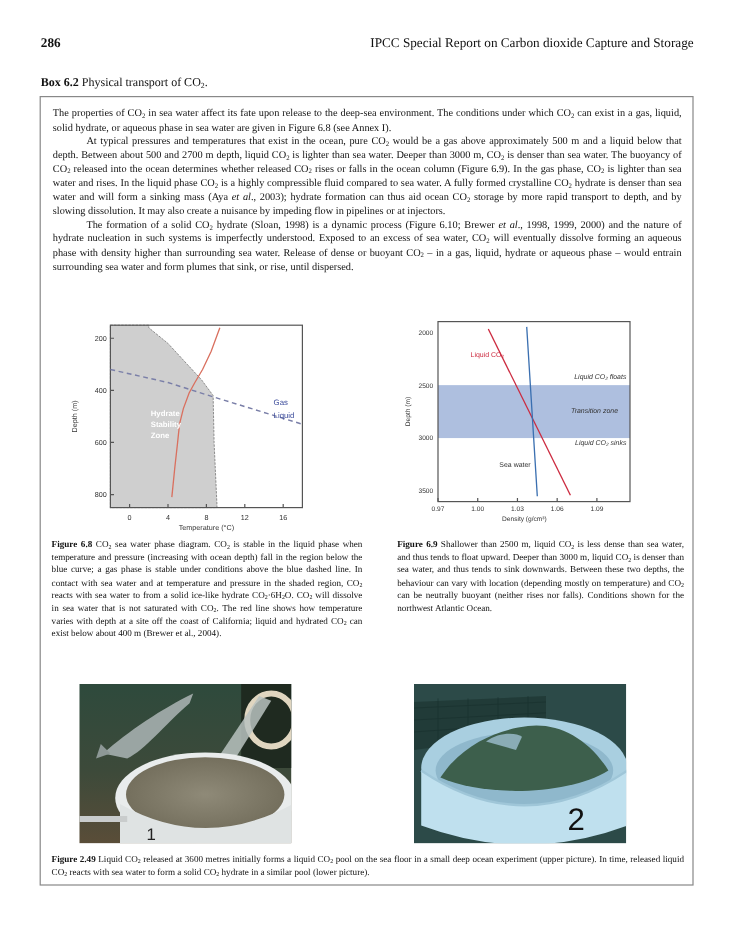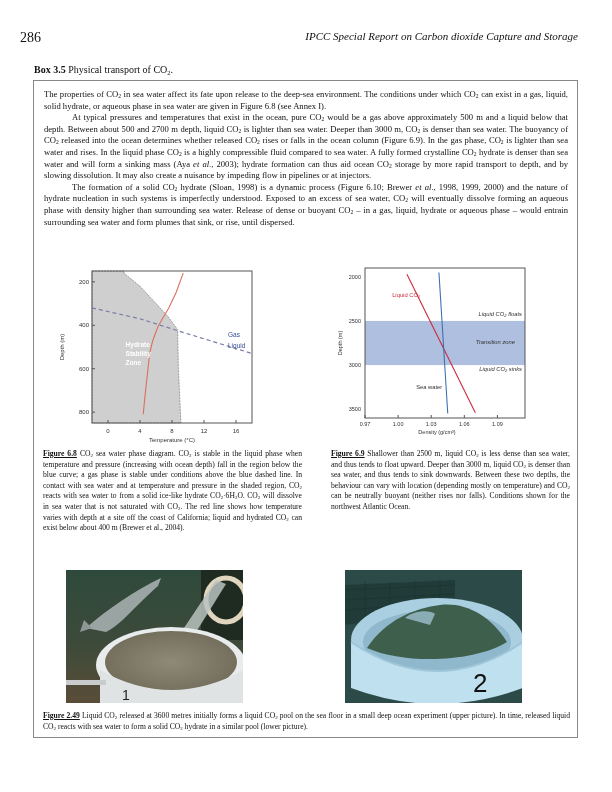--- a/index.html
+++ b/index.html
@@ -1,42 +1,42 @@
 <!DOCTYPE html>
 <html><head>
 <meta charset="utf-8">
 <style>
   html, body { margin: 0; padding: 0; background: #fff; }
   body { width: 612px; height: 792px; position: relative; overflow: hidden;
          font-family: "Liberation Serif", "DejaVu Serif", serif; color: #111; }
-  .page-number { position: absolute; left: 20px; top: 30px; font-weight: normal; font-size: 14px; }
-  .running-head { position: absolute; right: 34px; top: 30px; font-style: italic; font-size: 11px; }
+  .page-number { position: absolute; left: 34px; top: 30px; font-weight: bold; font-size: 11px; }
+  .running-head { position: absolute; right: 34px; top: 30px; font-size: 11px; }
   .box-title { position: absolute; left: 34px; top: 64px; font-size: 10px; }
   .box-title b { font-weight: bold; }
   .box { position: absolute; left: 33px; top: 80px; width: 545px; height: 658px;
          border: 1px solid #888; box-sizing: border-box; }
   .box-text { position: absolute; left: 10px; top: 8px; width: 524px; font-size: 8.6px;
               line-height: 11.6px; text-align: justify; }
   .box-text p { margin: 0; }
   .box-text p.indent { text-indent: 28px; }
   sub { font-size: 0.65em; vertical-align: -0.25em; line-height: 0; }
   .chart { position: absolute; }
   .chart svg text { font-family: "Liberation Sans", "DejaVu Sans", sans-serif; }
   .caption { position: absolute; font-size: 7.6px; line-height: 10.6px; text-align: justify; }
-  .caption b { font-weight: bold; text-decoration: underline; }
+  .caption b { font-weight: bold; }
   .photo { position: absolute; overflow: hidden; }
 </style>
 </head>
 <body>
 
 <div class="page-number">286</div>
 <div class="running-head">IPCC Special Report on Carbon dioxide Capture and Storage</div>
 
 <div class="box-title">
-  <b>Box 3.5</b><span> Physical transport of CO</span><sub>2</sub><span>.</span>
+  <b>Box 6.2</b><span> Physical transport of CO</span><sub>2</sub><span>.</span>
 </div>
 
 <div class="box">
   <div class="box-text">
     <p>The properties of CO<sub>2</sub> in sea water affect its fate upon release to the deep-sea environment. The conditions under which CO<sub>2</sub> can exist in a gas, liquid, solid hydrate, or aqueous phase in sea water are given in Figure 6.8 (see Annex I).</p>
     <p class="indent">At typical pressures and temperatures that exist in the ocean, pure CO<sub>2</sub> would be a gas above approximately 500 m and a liquid below that depth. Between about 500 and 2700 m depth, liquid CO<sub>2</sub> is lighter than sea water. Deeper than 3000 m, CO<sub>2</sub> is denser than sea water. The buoyancy of CO<sub>2</sub> released into the ocean determines whether released CO<sub>2</sub> rises or falls in the ocean column (Figure 6.9). In the gas phase, CO<sub>2</sub> is lighter than sea water and rises. In the liquid phase CO<sub>2</sub> is a highly compressible fluid compared to sea water. A fully formed crystalline CO<sub>2</sub> hydrate is denser than sea water and will form a sinking mass (Aya <i>et al</i>., 2003); hydrate formation can thus aid ocean CO<sub>2</sub> storage by more rapid transport to depth, and by slowing dissolution. It may also create a nuisance by impeding flow in pipelines or at injectors.</p>
     <p class="indent">The formation of a solid CO<sub>2</sub> hydrate (Sloan, 1998) is a dynamic process (Figure 6.10; Brewer <i>et al</i>., 1998, 1999, 2000) and the nature of hydrate nucleation in such systems is imperfectly understood. Exposed to an excess of sea water, CO<sub>2</sub> will eventually dissolve forming an aqueous phase with density higher than surrounding sea water. Release of dense or buoyant CO<sub>2</sub> – in a gas, liquid, hydrate or aqueous phase – would entrain surrounding sea water and form plumes that sink, or rise, until dispersed.</p>
   </div>
 </div>
 

